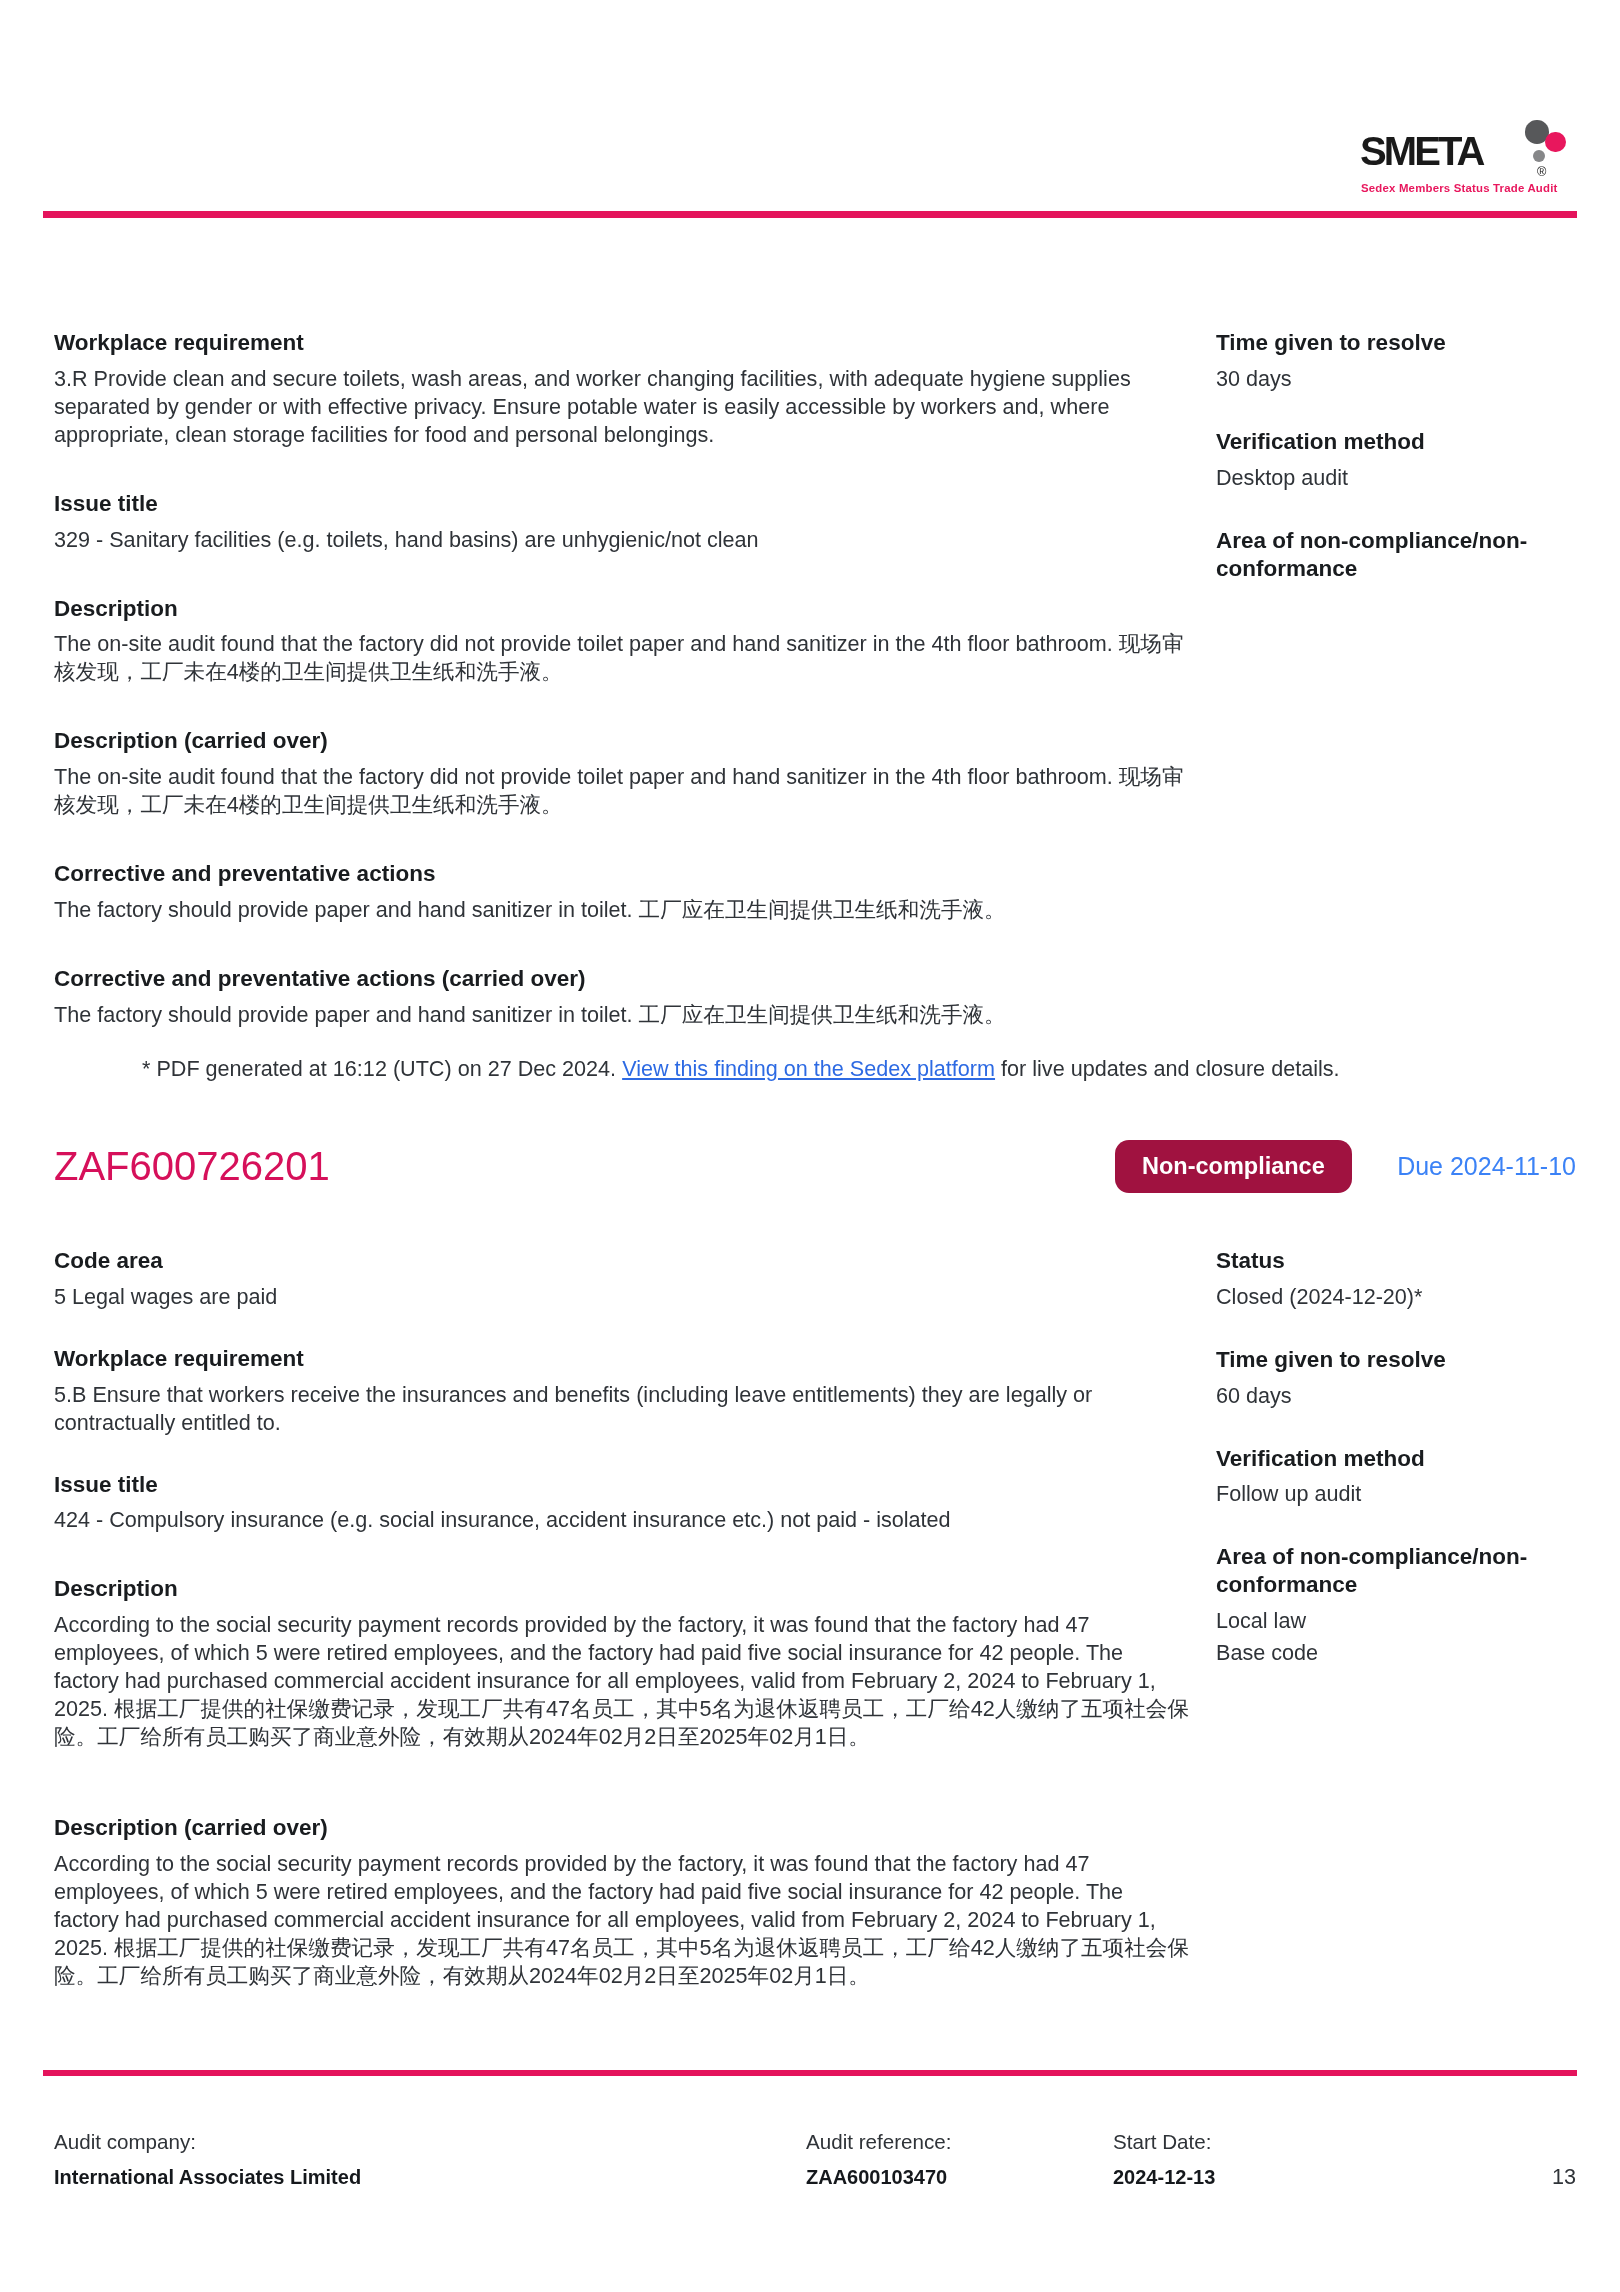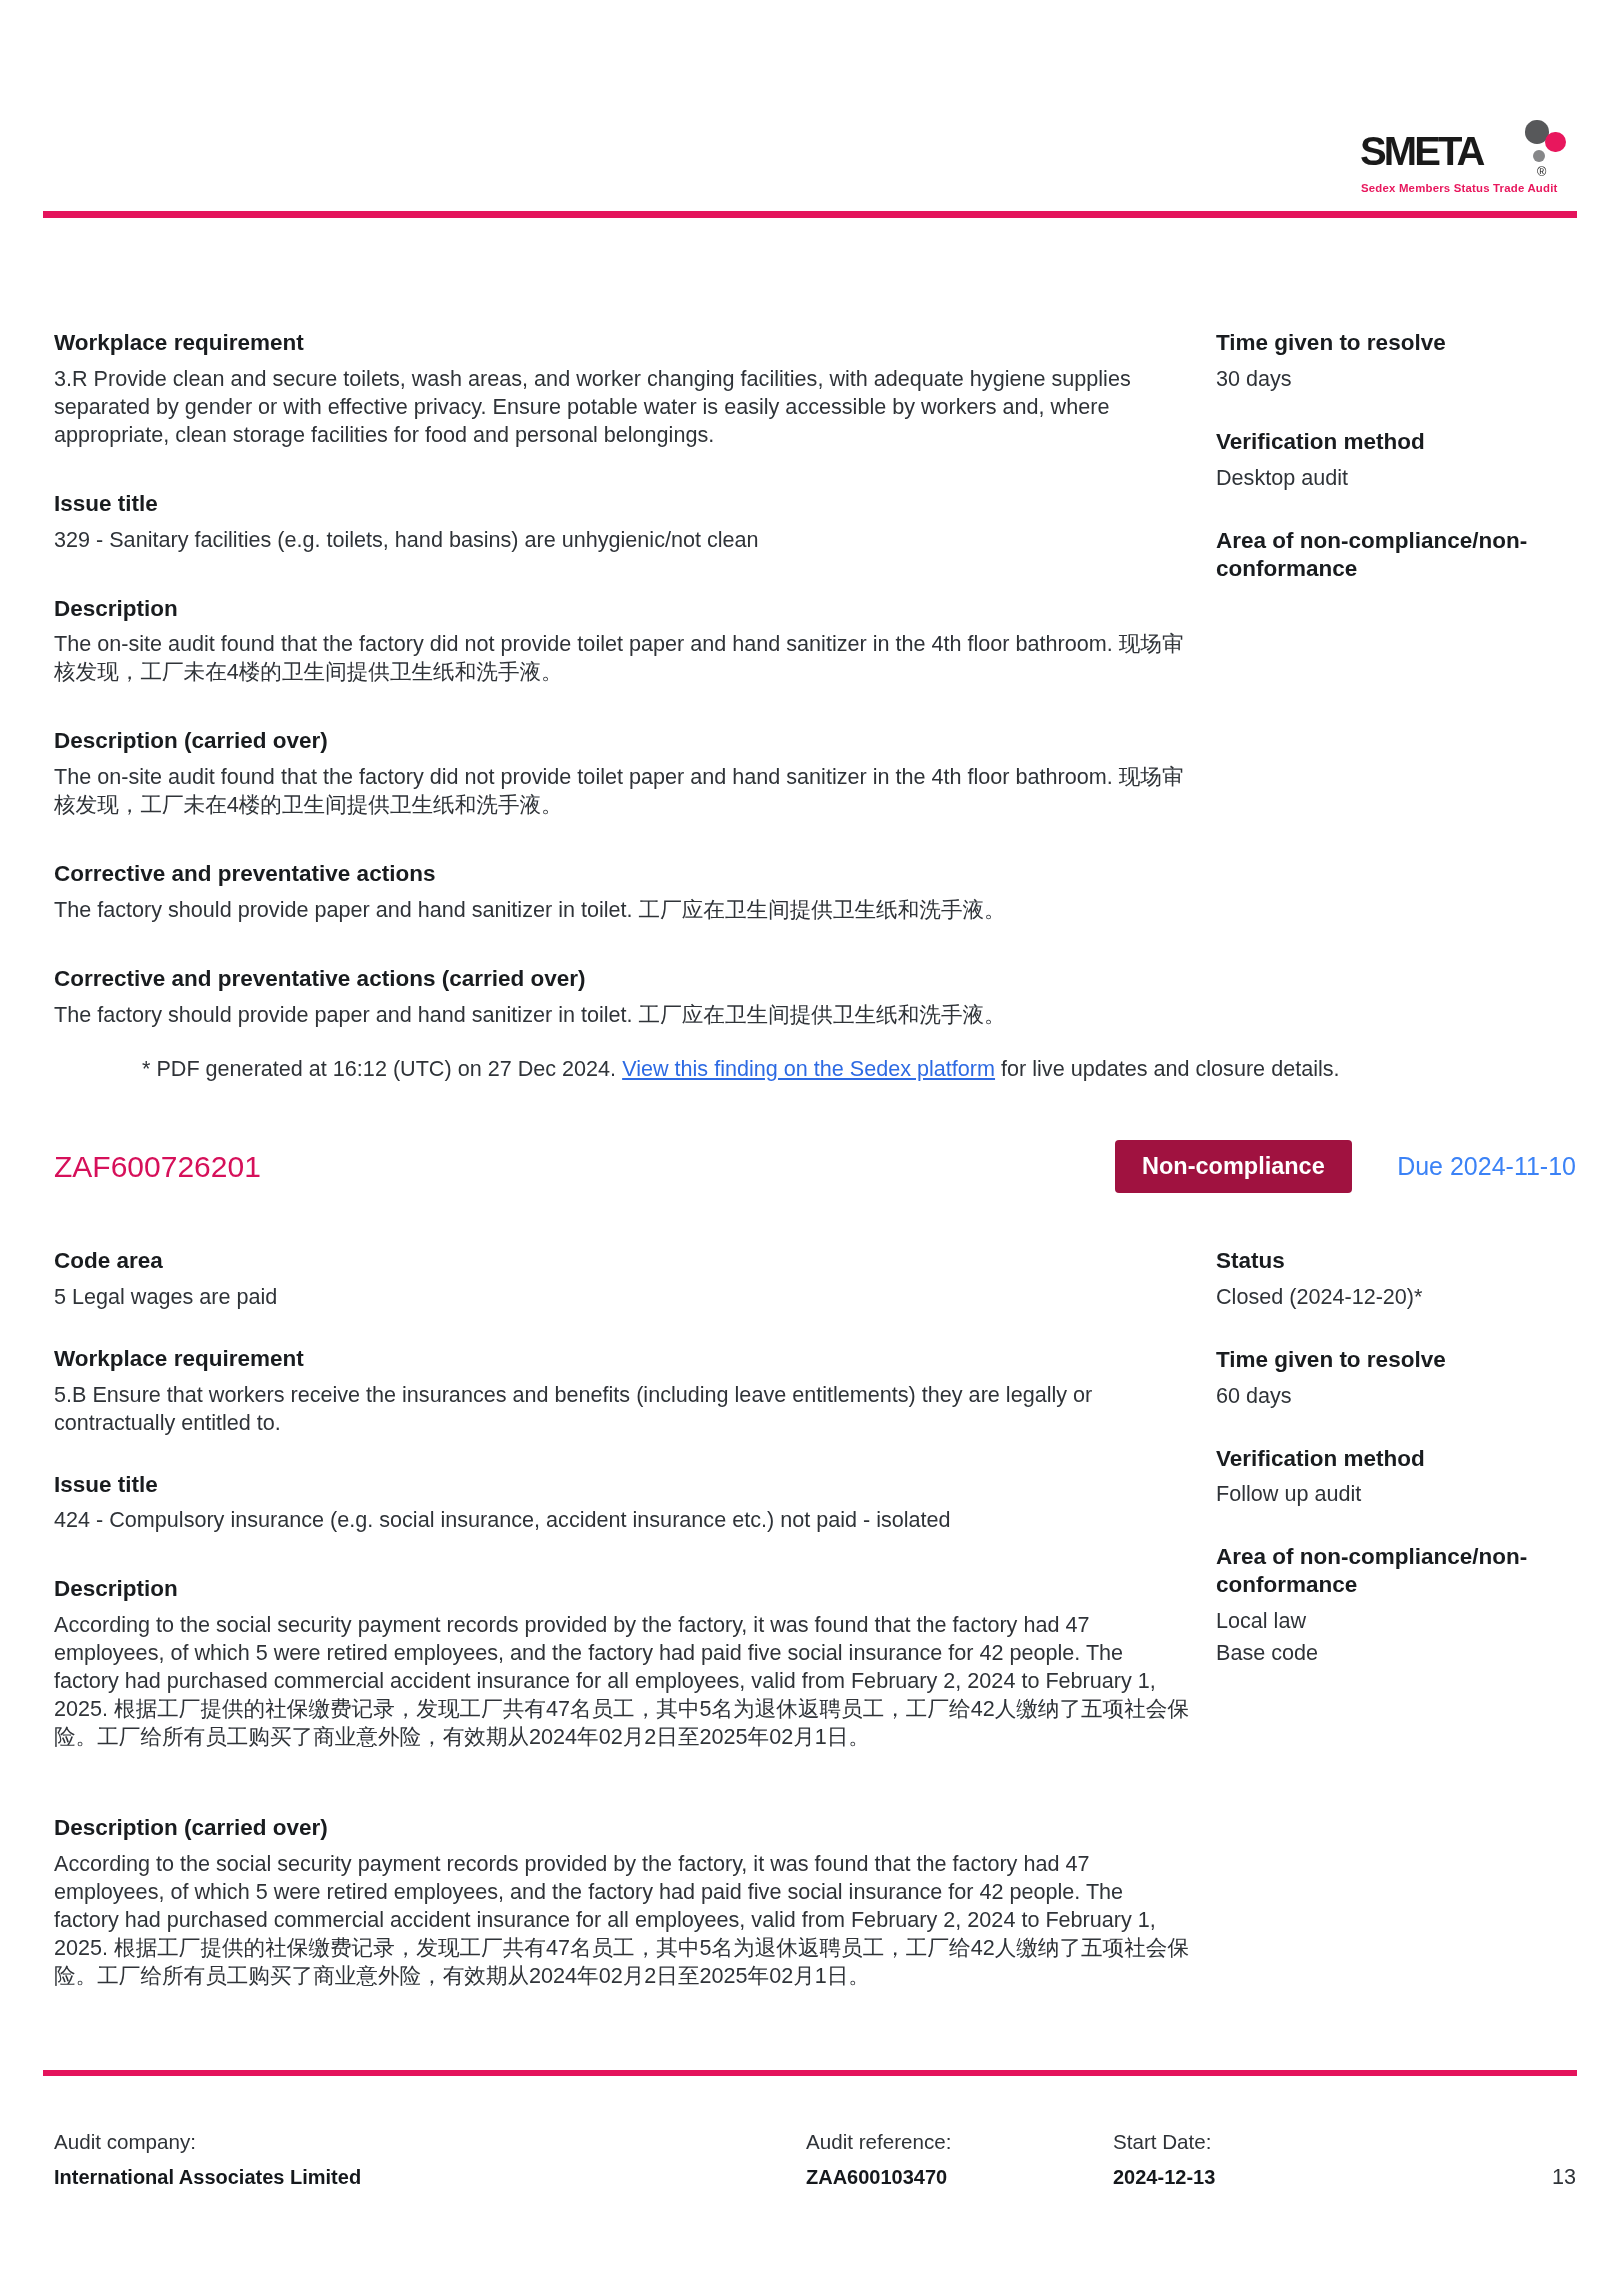--- a/index.html
+++ b/index.html
@@ -41,25 +41,25 @@
   .section-body{font-size:21.6px;line-height:28px;color:#2f3338;}
   .rcol .section{margin-bottom:35px;}
   .rcol .section-body{margin-bottom:3.9px;}
   
   .footnote{position:absolute;left:142px;top:1055px;right:44px;
             font-size:21.6px;line-height:28px;color:#2f3338;}
   .footnote a{color:#2d6ae3;text-decoration:underline;cursor:pointer;}
   
   .finding-head{position:absolute;left:54px;right:44px;top:1137px;
                 display:flex;align-items:center;justify-content:space-between;}
-  .finding-id{font-size:30px;color:#d6105a;line-height:59px;}
+  .finding-id{font-size:40px;color:#d6105a;line-height:59px;}
   .finding-head-right{display:flex;align-items:center;}
   .status-badge{
     background:#a01240;color:#ffffff;font-size:23.5px;font-weight:700;
-    padding:11.8px 27.4px;border-radius:4px;line-height:29px;
+    padding:11.8px 27.4px;border-radius:14px;line-height:29px;
   }
   .due-date{font-size:25px;color:#3b82f6;margin-left:45px;}
   
   .footer{position:absolute;left:54px;right:44px;top:2129px;height:78px;}
   .footer-col{position:absolute;top:0;}
   .footer-col-1{left:0;}
   .footer-col-2{left:752px;}
   .footer-col-3{left:1059px;}
   .footer-label{font-size:20.6px;color:#2f3338;line-height:26.5px;}
   .footer-value{font-size:20px;font-weight:700;color:#15181c;margin-top:8.8px;line-height:27.4px;}

